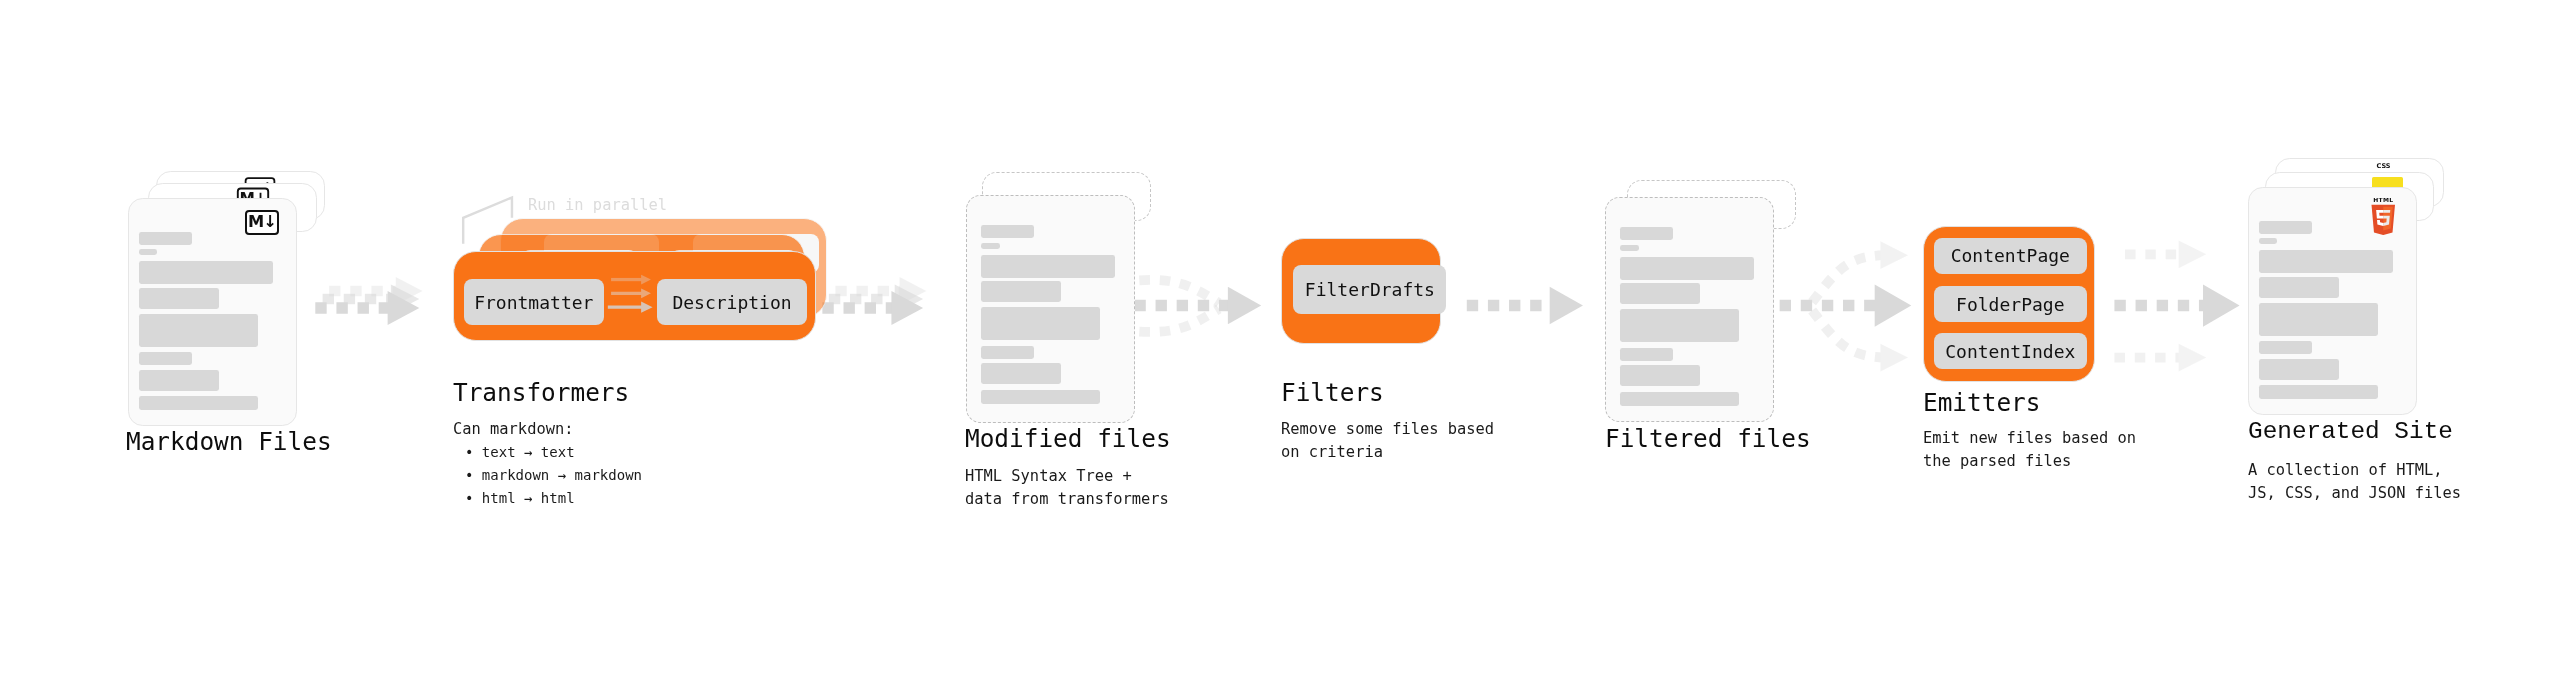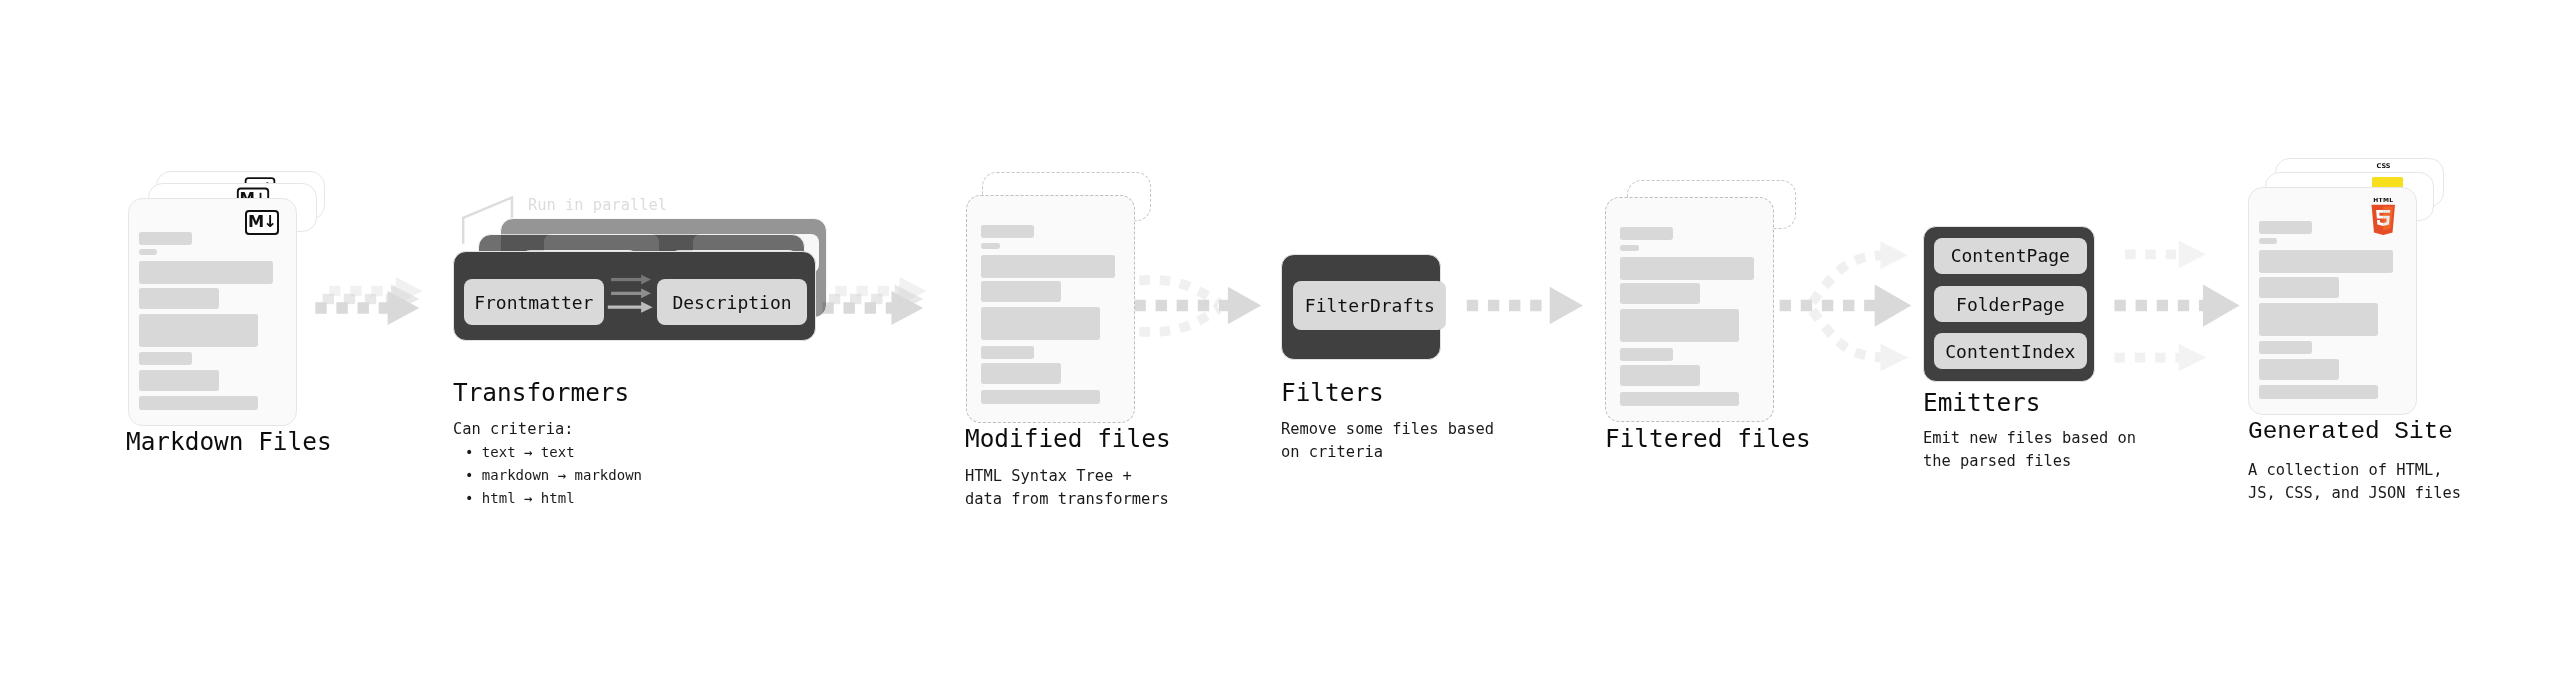--- a/index.html
+++ b/index.html
@@ -44,23 +44,23 @@
   .badge-js{position:absolute;width:31px;height:16.3px;background:#f7df1e;border-radius:1.6px;}
   .badge-css{position:absolute;width:29px;height:13px;background:#ffffff;
     border-bottom:3.3px solid #264de4;border-radius:0.8px;
     font-family:"DejaVu Sans","Liberation Sans",sans-serif;
     font-size:6.5px;font-weight:bold;color:#111;text-align:center;line-height:9.8px;}
 
   
   .pbox{
     position:absolute;
     box-sizing:border-box;
-    background:#404040;
+    background:#f97316;
     border:1.6px solid #e2e2e2;
-    border-radius:13px;
+    border-radius:23px;
   }
   .pbox.ghost{border-color:#efefef;}
   .pill{
     position:absolute;
     box-sizing:border-box;
     background:#d9d9d9;
     border-radius:8.1px;
     display:flex;align-items:center;justify-content:center;
     font-size:18px;color:#111;
     white-space:nowrap;
@@ -244,21 +244,21 @@
         <line x1="752" y1="361" x2="790" y2="361" stroke="#dcdcdc" stroke-width="4"></line>
         <path d="M789,355 L801,361 L789,367 Z" fill="#dcdcdc"></path>
       </g>
       <g opacity="0.85">
         <line x1="748" y1="378" x2="790" y2="378" stroke="#d2d2d2" stroke-width="4"></line>
         <path d="M789,371 L803,378 L789,385 Z" fill="#d2d2d2"></path>
       </g>
     </svg>
 
     <div class="title" style="left:453px;top:378px;">Transformers</div>
-    <div class="subtitle" style="left:453px;top:418px;">Can criteria:</div>
+    <div class="subtitle" style="left:453px;top:418px;">Can markdown:</div>
     <div class="bullets" style="left:465px;top:441px;">
       <div>• text → text</div>
       <div>• markdown → markdown</div>
       <div>• html → html</div>
     </div>
   </div>
 
   <div class="node" style="left:0;top:0;">
     <div class="cardstack">
       <div class="card dashed ghost" style="left:982px;top:172px;width:169px;height:49px;opacity:0.85;"></div>
@@ -272,21 +272,21 @@
         <div class="skel" style="left:14px;top:167px;width:80px;height:21px;"></div>
         <div class="skel" style="left:14px;top:194px;width:119px;height:14px;"></div>
       </div>
     </div>
     <div class="title" style="left:965px;top:424px;">Modified files</div>
     <div class="subtitle" style="left:965px;top:465px;">HTML Syntax Tree +
 data from transformers</div>
   </div>
 
   <div class="node" style="left:0;top:0;">
-    <div class="pbox" style="left:1281px;top:254px;width:160px;height:106px;">
+    <div class="pbox" style="left:1281px;top:238px;width:160px;height:106px;">
       <div class="pill" style="left:11.4px;top:26px;width:153px;height:49px;">FilterDrafts</div>
     </div>
     <div class="title" style="left:1281px;top:378px;">Filters</div>
     <div class="subtitle" style="left:1281px;top:418px;">Remove some files based
 on criteria</div>
   </div>
 
   <div class="node" style="left:0;top:0;">
     <div class="cardstack">
       <div class="card dashed ghost" style="left:1627px;top:180px;width:169px;height:49px;opacity:0.85;"></div>

